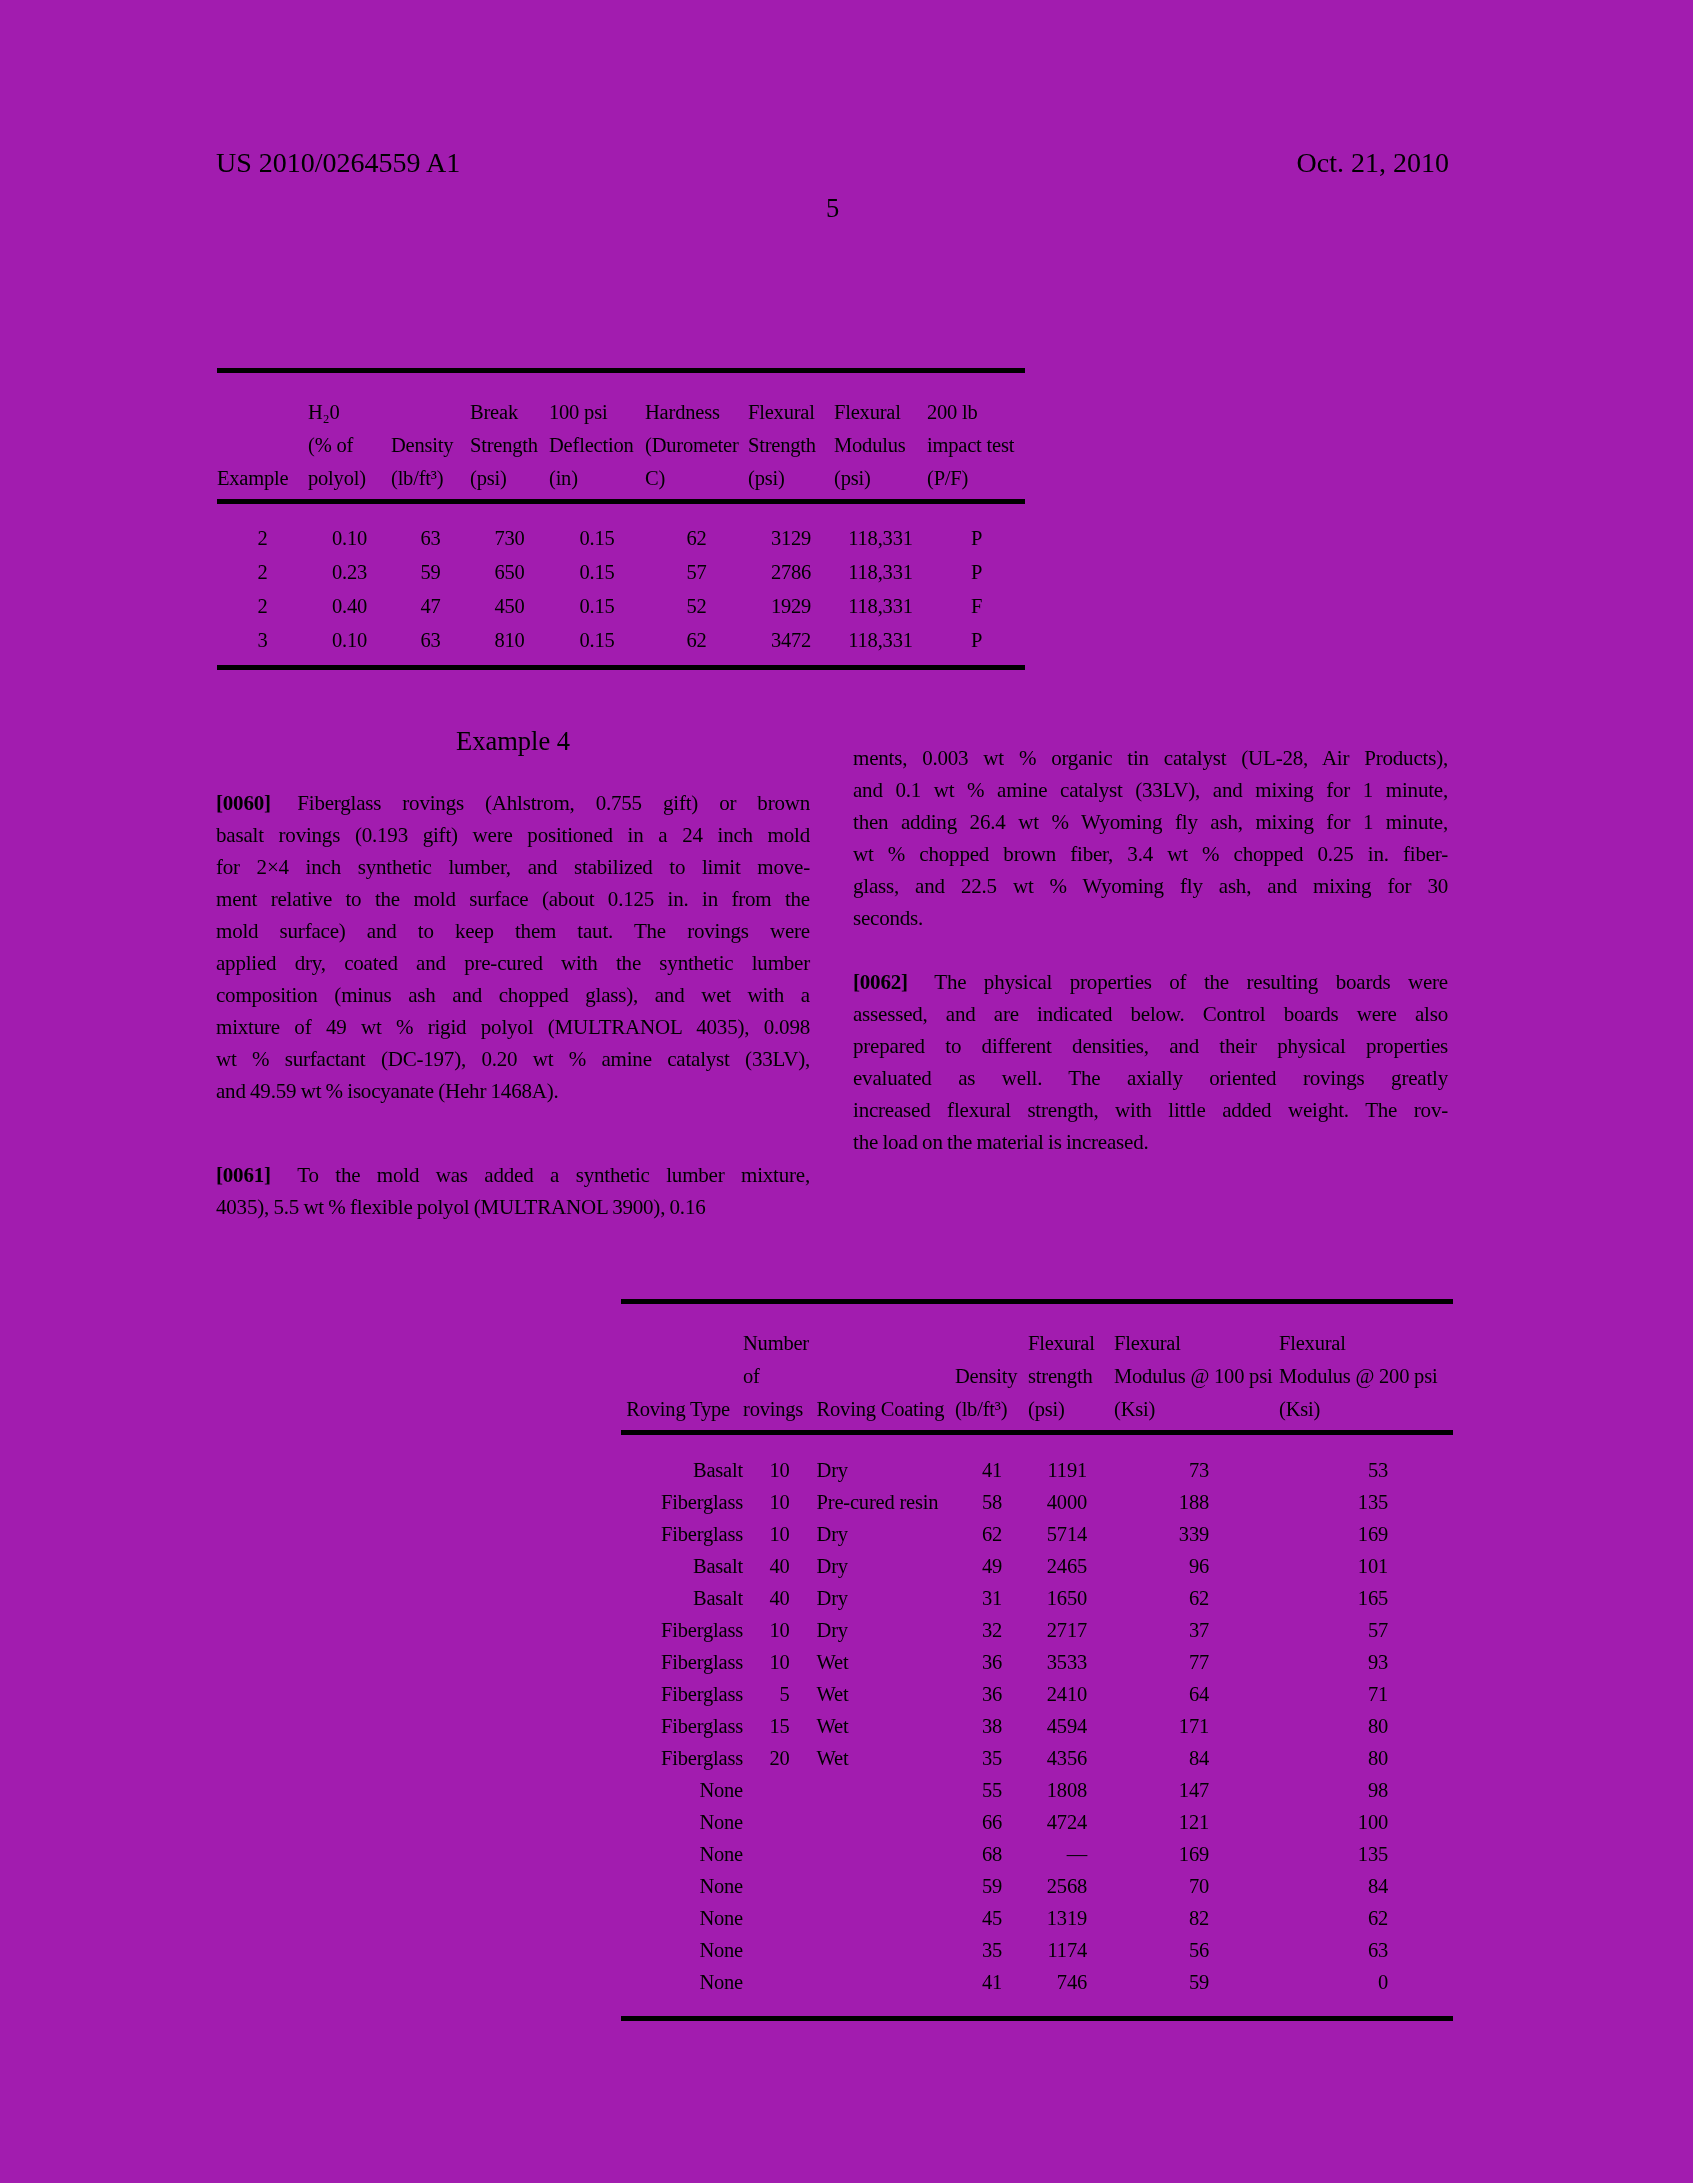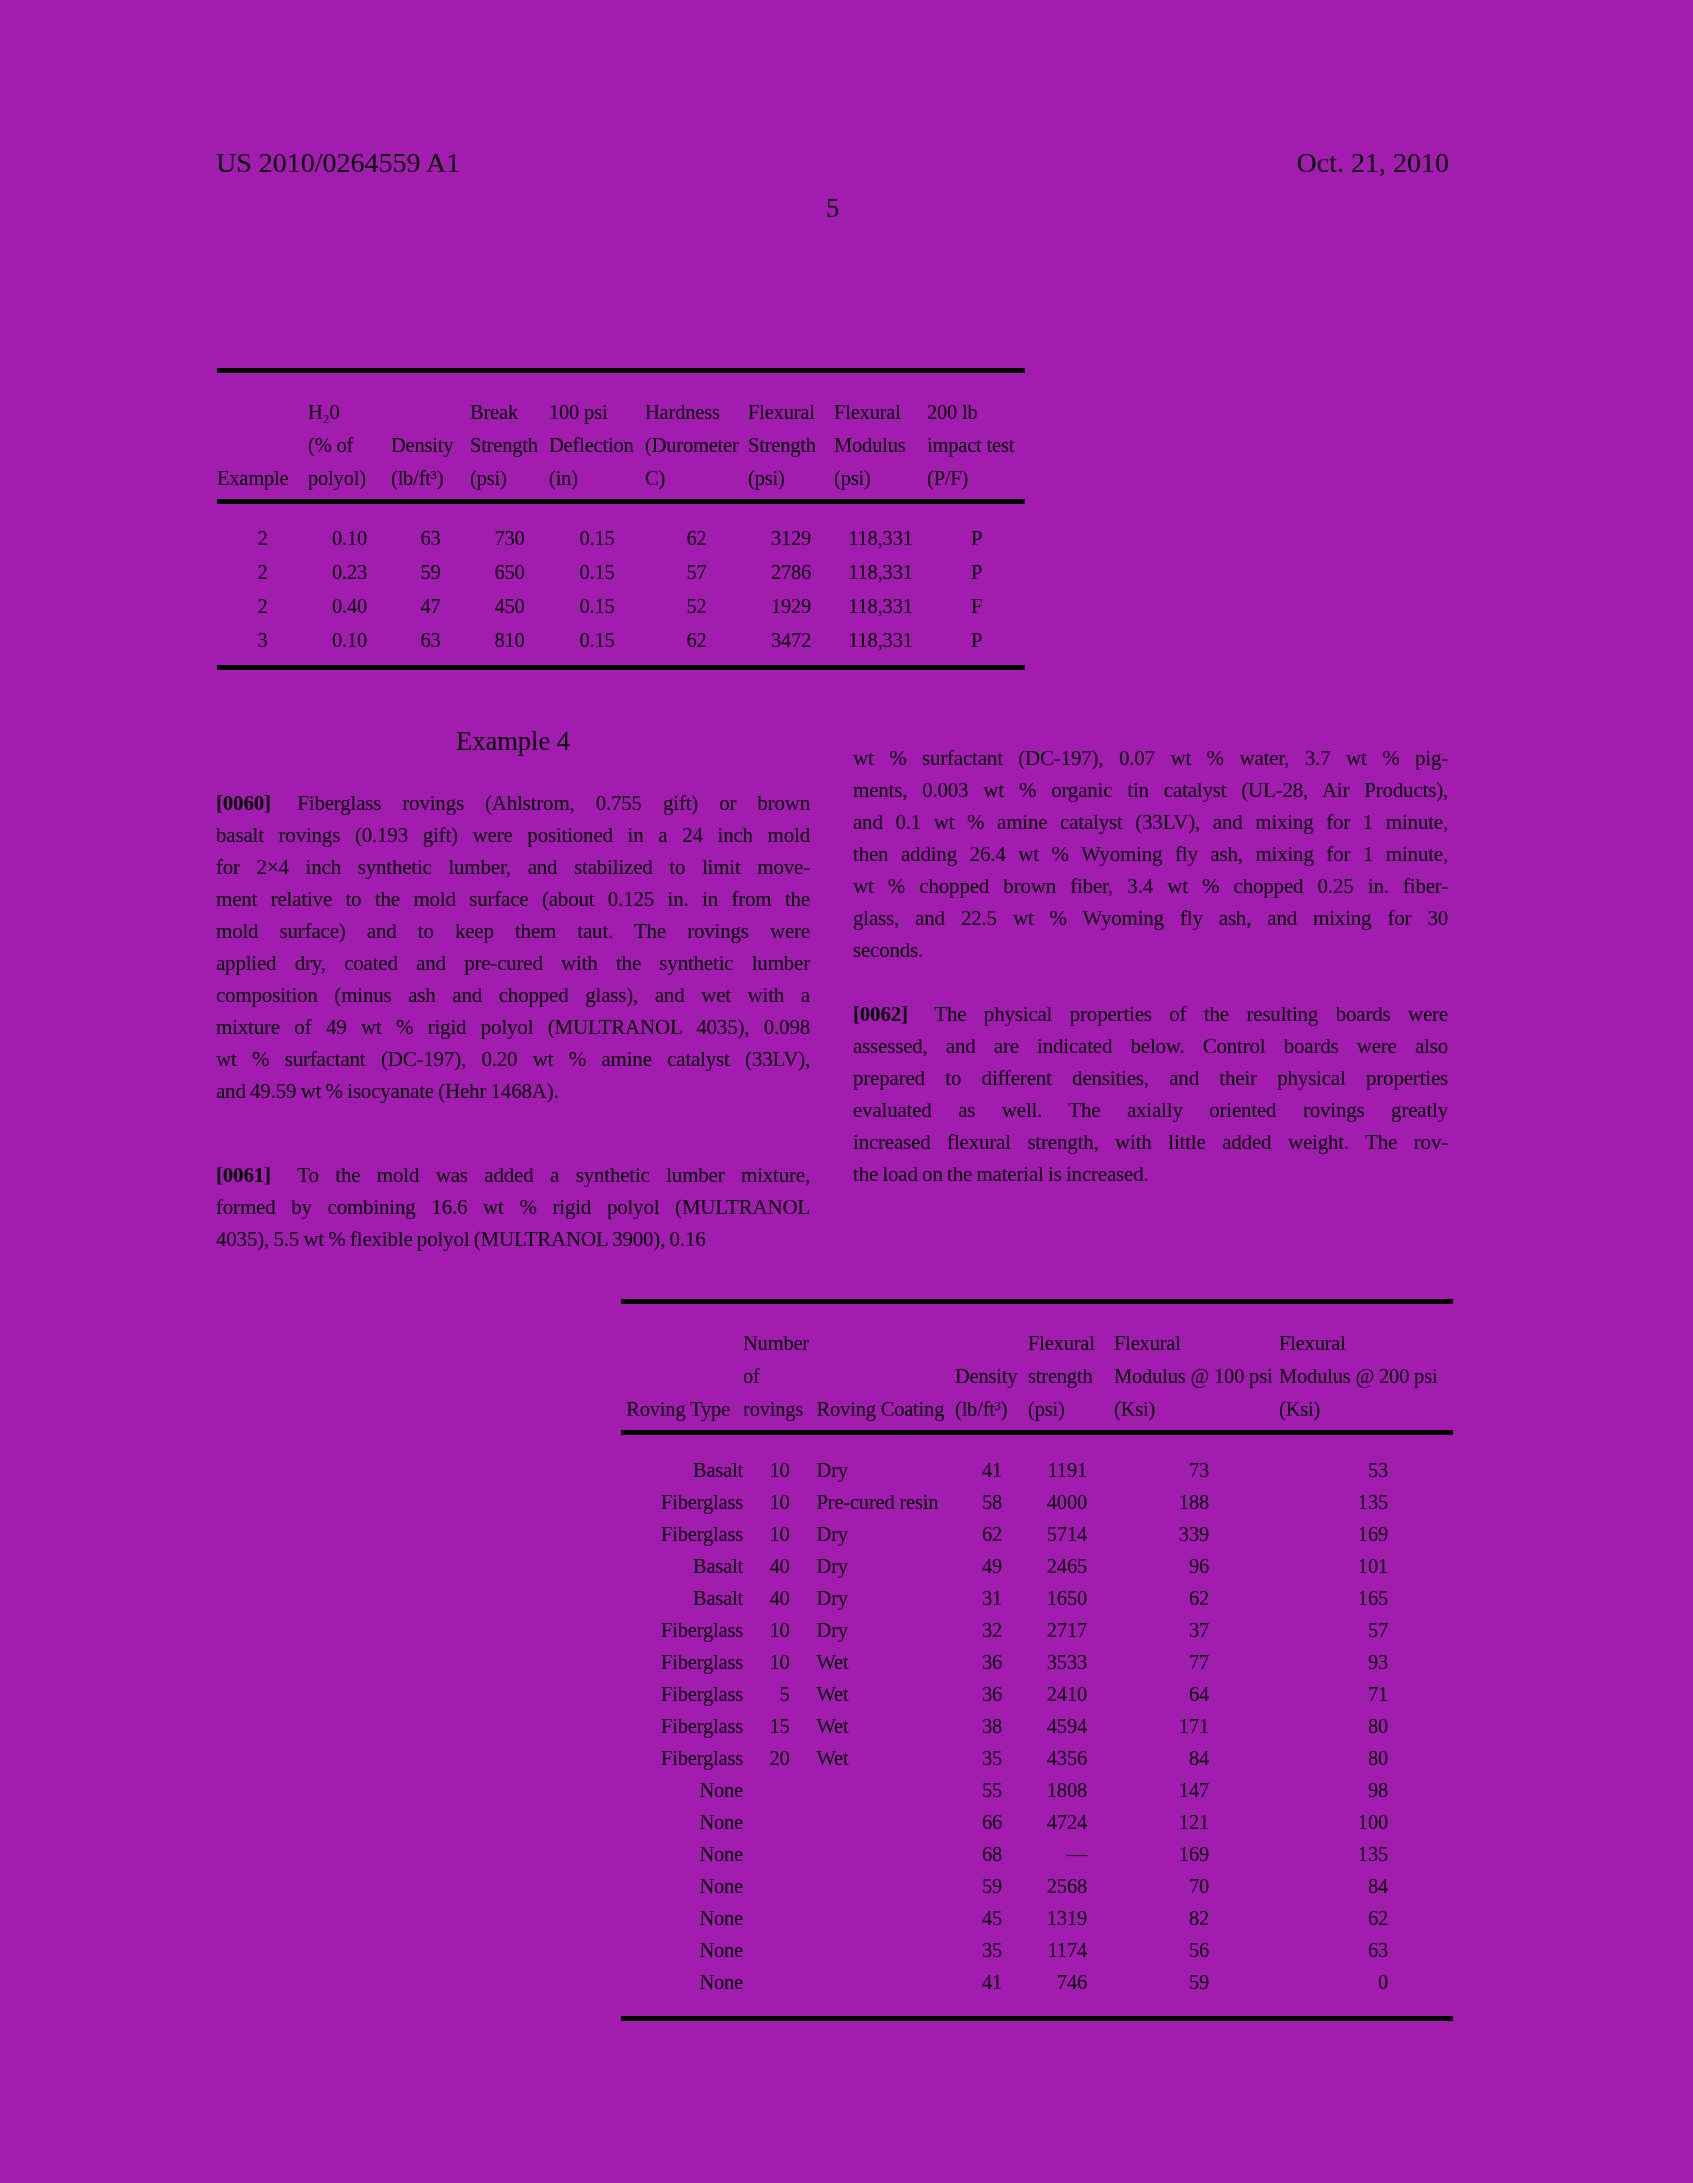--- a/index.html
+++ b/index.html
@@ -172,28 +172,26 @@
         <div class="line">ment relative to the mold surface (about 0.125 in. in from the</div>
         <div class="line">mold surface) and to keep them taut. The rovings were</div>
         <div class="line">applied dry, coated and pre-cured with the synthetic lumber</div>
         <div class="line">composition (minus ash and chopped glass), and wet with a</div>
         <div class="line">mixture of 49 wt % rigid polyol (MULTRANOL 4035), 0.098</div>
         <div class="line">wt % surfactant (DC-197), 0.20 wt % amine catalyst (33LV),</div>
         <div class="line last">and 49.59 wt % isocyanate (Hehr 1468A).</div>
       </div>
     <div class="para para-gap">
         <div class="line"><span class="ptag">[0061]</span><span class="taggap"></span>To the mold was added a synthetic lumber mixture,</div>
-        <div class="line">formed by combining 16.6 wt % rigid polyol (MULTRANOL</div>
         <div class="line last">4035), 5.5 wt % flexible polyol (MULTRANOL 3900), 0.16</div>
       </div>
   </div>
 
   <div class="col-right">
     <div class="para">
-        <div class="line">wt % surfactant (DC-197), 0.07 wt % water, 3.7 wt % pig-</div>
         <div class="line">ments, 0.003 wt % organic tin catalyst (UL-28, Air Products),</div>
         <div class="line">and 0.1 wt % amine catalyst (33LV), and mixing for 1 minute,</div>
         <div class="line">then adding 26.4 wt % Wyoming fly ash, mixing for 1 minute,</div>
         <div class="line">wt % chopped brown fiber, 3.4 wt % chopped 0.25 in. fiber-</div>
         <div class="line">glass, and 22.5 wt % Wyoming fly ash, and mixing for 30</div>
         <div class="line last">seconds.</div>
       </div>
     <div class="para para-gap2">
         <div class="line"><span class="ptag">[0062]</span><span class="taggap"></span>The physical properties of the resulting boards were</div>
         <div class="line">assessed, and are indicated below. Control boards were also</div>

